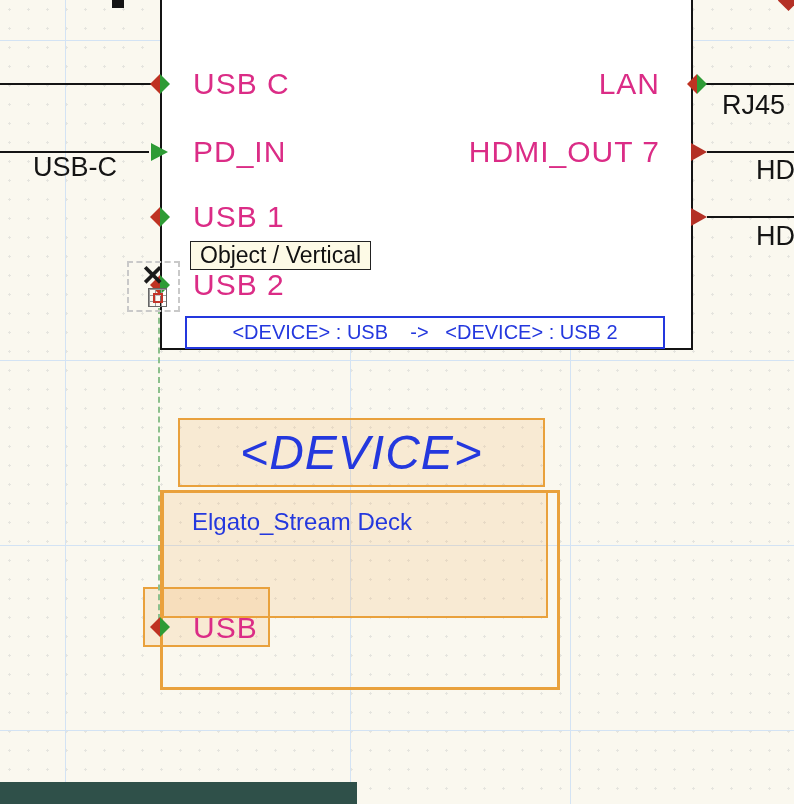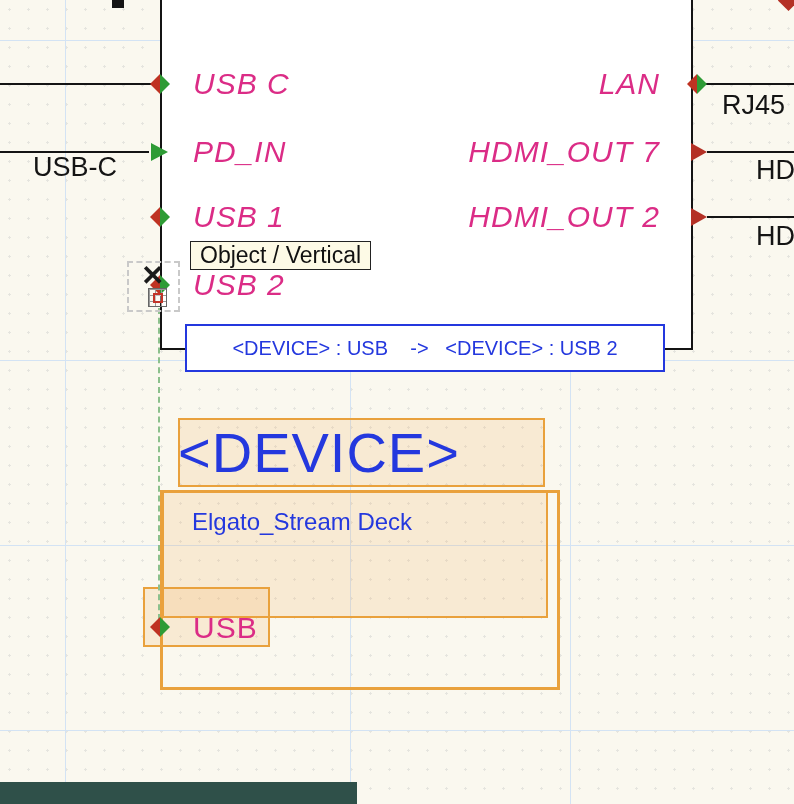--- a/index.html
+++ b/index.html
@@ -20,21 +20,21 @@
 
   .wire { position:absolute; height:2px; background:#141414; }
 
   .component-body {
     position:absolute; left:160px; top:-22px; width:533px; height:372px;
     background:#ffffff; border:2px solid #141414;
   }
 
   .pin-label {
     position:absolute; color:var(--pin-pink,#DB2C86);
-    font-size:30px; letter-spacing:1px; white-space:nowrap; line-height:34px;font-style:italic;
+    font-size:30px; letter-spacing:1px; white-space:nowrap; line-height:34px;
   }
   .pin-label.right { text-align:right; }
 
   .net-label {
     position:absolute; color:#141414; font-size:27px; white-space:nowrap; line-height:31px;
   }
 
   .diamond {
     position:absolute; width:20px; height:20px;
     clip-path:polygon(50% 0, 100% 50%, 50% 100%, 0 50%);
@@ -45,21 +45,21 @@
   .tri-green { border-left:17px solid var(--pin-green,#2E9B35); }
   .tri-red   { border-left:16px solid var(--pin-dark-red,#B43025); }
 
   .tooltip {
     position:absolute; left:190px; top:241px;
     background:#FDFAE6; border:1px solid #222; color:#111;
     font-size:23px; line-height:21px; padding:3px 9px; white-space:nowrap; z-index:30;
   }
 
   .status-box {
-    position:absolute; left:185px; top:324px; width:480px; height:48px;
+    position:absolute; left:185px; top:316px; width:480px; height:33px;
     background:#ffffff; border:2px solid var(--text-blue,#2438DE);
     color:var(--text-blue,#2438DE); font-size:20px;
     display:flex; align-items:center; justify-content:center;
     white-space:pre; z-index:20;
   }
 
   .ghost-line {
     position:absolute; left:158px; top:308px; width:0; height:312px;
     border-left:2px dashed var(--ghost-green,#8CC08C); z-index:4;
   }
@@ -67,23 +67,23 @@
   .hl-box {
     position:absolute;
     border:2px solid var(--hl-orange,#E9A13C);
     background:var(--hl-orange-fill,rgba(243,164,66,0.16));
   }
   .nc-body {
     position:absolute; left:160px; top:490px; width:400px; height:200px;
     border:3px solid var(--hl-orange,#E9A13C); background:transparent;
   }
   .refdes-text {
-    position:absolute; left:178px; top:424px; width:367px; text-align:left;
-    color:var(--text-blue,#2438DE); font-size:56px; line-height:58px; letter-spacing:1px;
-    white-space:nowrap; z-index:6;
+    position:absolute; left:178px; top:424px; width:367px; text-align:center;
+    color:var(--text-blue,#2438DE); font-size:48px; line-height:58px; letter-spacing:1px;
+    white-space:nowrap; z-index:6;font-style:italic;
   }
   .value-text {
     position:absolute; left:192px; top:504px;
     color:var(--text-blue,#2438DE); font-size:24px; line-height:36px; white-space:nowrap; z-index:6;
   }
   .nc-pin-label {
     position:absolute; left:193px; top:611px;
     color:var(--pin-pink,#DB2C86); font-size:30px; letter-spacing:1px; line-height:34px; z-index:6;
   }
 
@@ -143,21 +143,20 @@
 
   <div class="component-body"></div>
 
   <div class="pin-label" style="left:193px;top:67px">USB C</div>
   <div class="pin-label" style="left:193px;top:135px">PD_IN</div>
   <div class="pin-label" style="left:193px;top:200px">USB 1</div>
   <div class="pin-label" style="left:193px;top:268px">USB 2</div>
 
   <div class="pin-label right" style="right:134px;top:67px">LAN</div>
   <div class="pin-label right" style="right:134px;top:135px">HDMI_OUT 7</div>
-  <div class="pin-label right" style="right:134px;top:200px">HDMI_OUT 2</div>
 
   <div class="diamond" style="left:150px;top:74px"></div>
   <div class="tri-right tri-green" style="left:151px;top:143px"></div>
   <div class="diamond" style="left:150px;top:207px"></div>
   <div class="diamond" style="left:150px;top:275px"></div>
   <div class="diamond" style="left:687px;top:74px"></div>
   <div class="tri-right tri-red" style="left:691px;top:143px"></div>
   <div class="tri-right tri-red" style="left:691px;top:208px"></div>
 
   <div class="ghost-line"></div>

